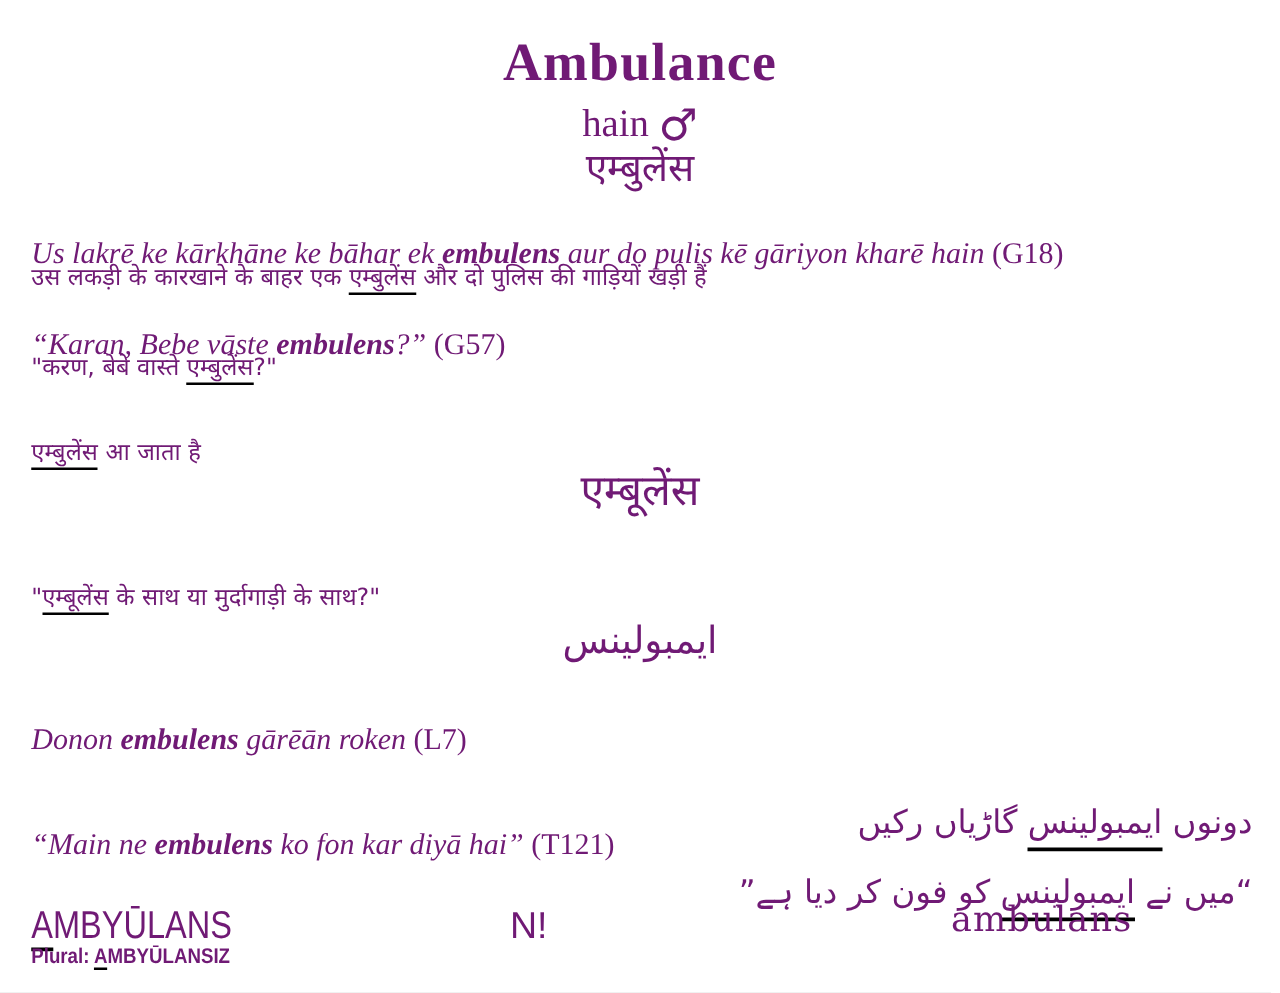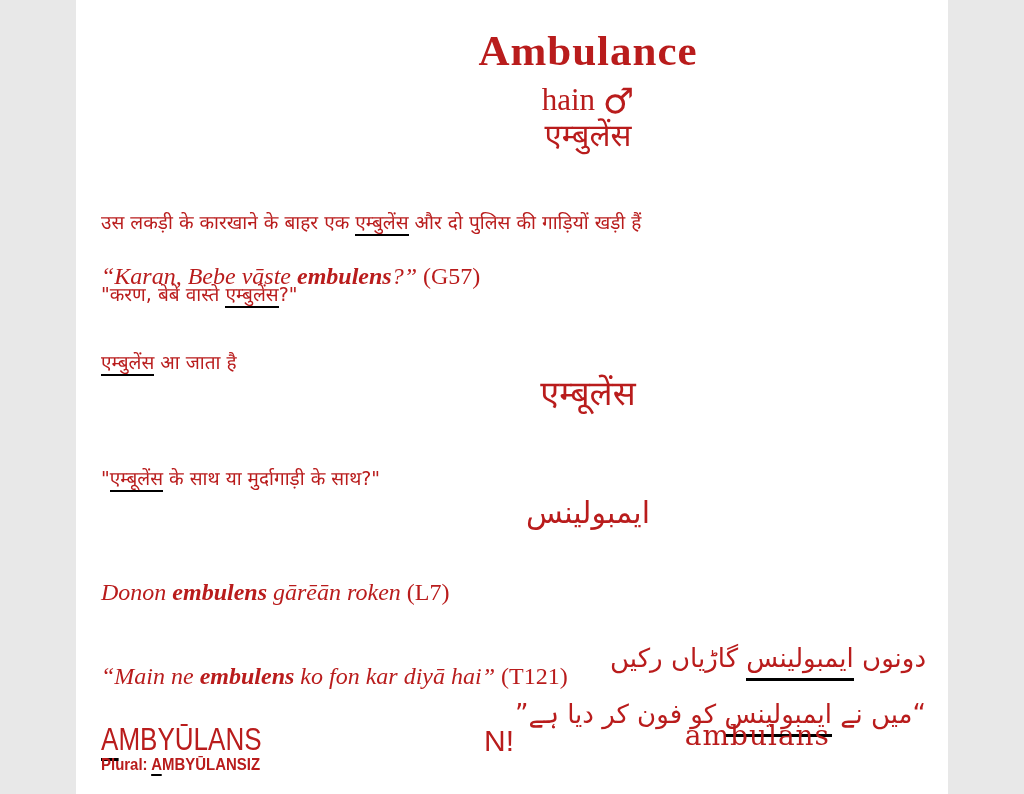--- a/index.html
+++ b/index.html
@@ -1,18 +1,18 @@
 <!DOCTYPE html>
 <html><head>
 <meta charset="utf-8">
 <style>
   html,body{margin:0;padding:0;background:#e8e8e8;}
   .page{
-    position:relative;width:872px;height:794px;background:#ffffff;
-    color:#b91c1c;overflow:hidden;margin:0 auto;
+    position:relative;width:1024px;height:794px;background:#ffffff;
+    color:#701a75;overflow:hidden;margin:0 auto;
     font-family:"Liberation Serif", serif;
   }
   .line{position:absolute;white-space:nowrap;line-height:1.15;}
   .center{left:0;width:1024px;text-align:center;}
   .title{font-size:43px;font-weight:bold;letter-spacing:1px;}
   .pos{font-size:31px;}
   .mars{font-size:35px;vertical-align:-3px;font-family:"DejaVu Sans", sans-serif;}
   .hw-dev{font-size:31px;font-family:"DejaVu Sans", sans-serif;}
   .hw-dev2{font-size:34px;font-family:"DejaVu Sans", sans-serif;}
   .lat{left:25px;font-size:24px;font-style:italic;}
@@ -37,20 +37,21 @@
 
   <div class="line center title" style="top:26px">Ambulance</div>
 
   <div class="line center pos" style="top:81px">
     <span>hain</span>
     <span class="mars">♂</span>
   </div>
 
   <div class="line center hw-dev" style="top:118px">एम्बुलेंस</div>
 
+  <p class="line lat" style="top:166px"><span>Us lakrē ke kārkhāne ke bāhar ek </span><b>embulens</b><span> aur do pulis kē gāriyon kharē hain </span><span class="ref">(G18)</span></p>
   <p class="line dev" style="top:193px"><span>उस लकड़ी के कारखाने के बाहर एक </span><span class="uterm">एम्बुलेंस</span><span> और दो पुलिस की गाड़ियों खड़ी हैं</span></p>
 
   <p class="line lat" style="top:239px"><span>“Karan, Bebe vāste </span><b>embulens</b><span>?” </span><span class="ref">(G57)</span></p>
   <p class="line dev" style="top:265px"><span>"करण, बेबे वास्ते </span><span class="uterm">एम्बुलेंस</span><span>?"</span></p>
 
   <p class="line dev" style="top:333px"><span></span><span class="uterm">एम्बुलेंस</span><span> आ जाता है</span></p>
 
   <div class="line center hw-dev2" style="top:374px">एम्बूलेंस</div>
 
   <p class="line dev" style="top:449px"><span>"</span><span class="uterm">एम्बूलेंस</span><span> के साथ या मुर्दागाड़ी के साथ?"</span></p>

